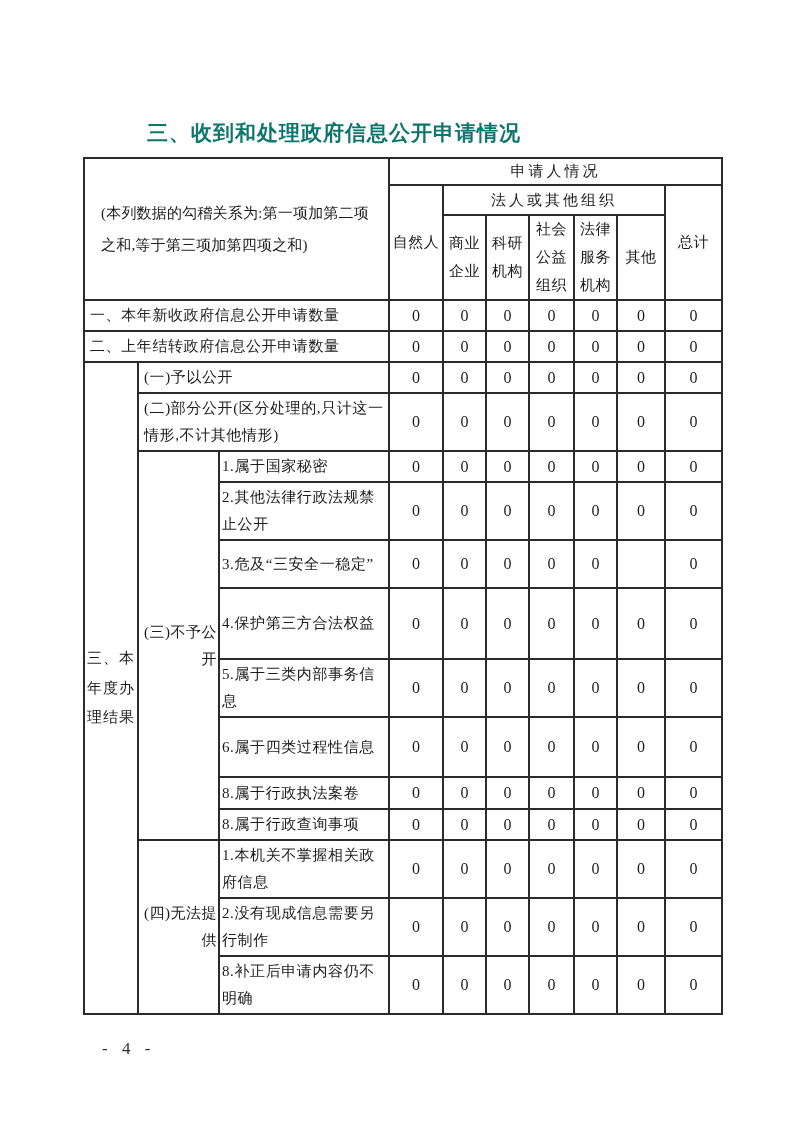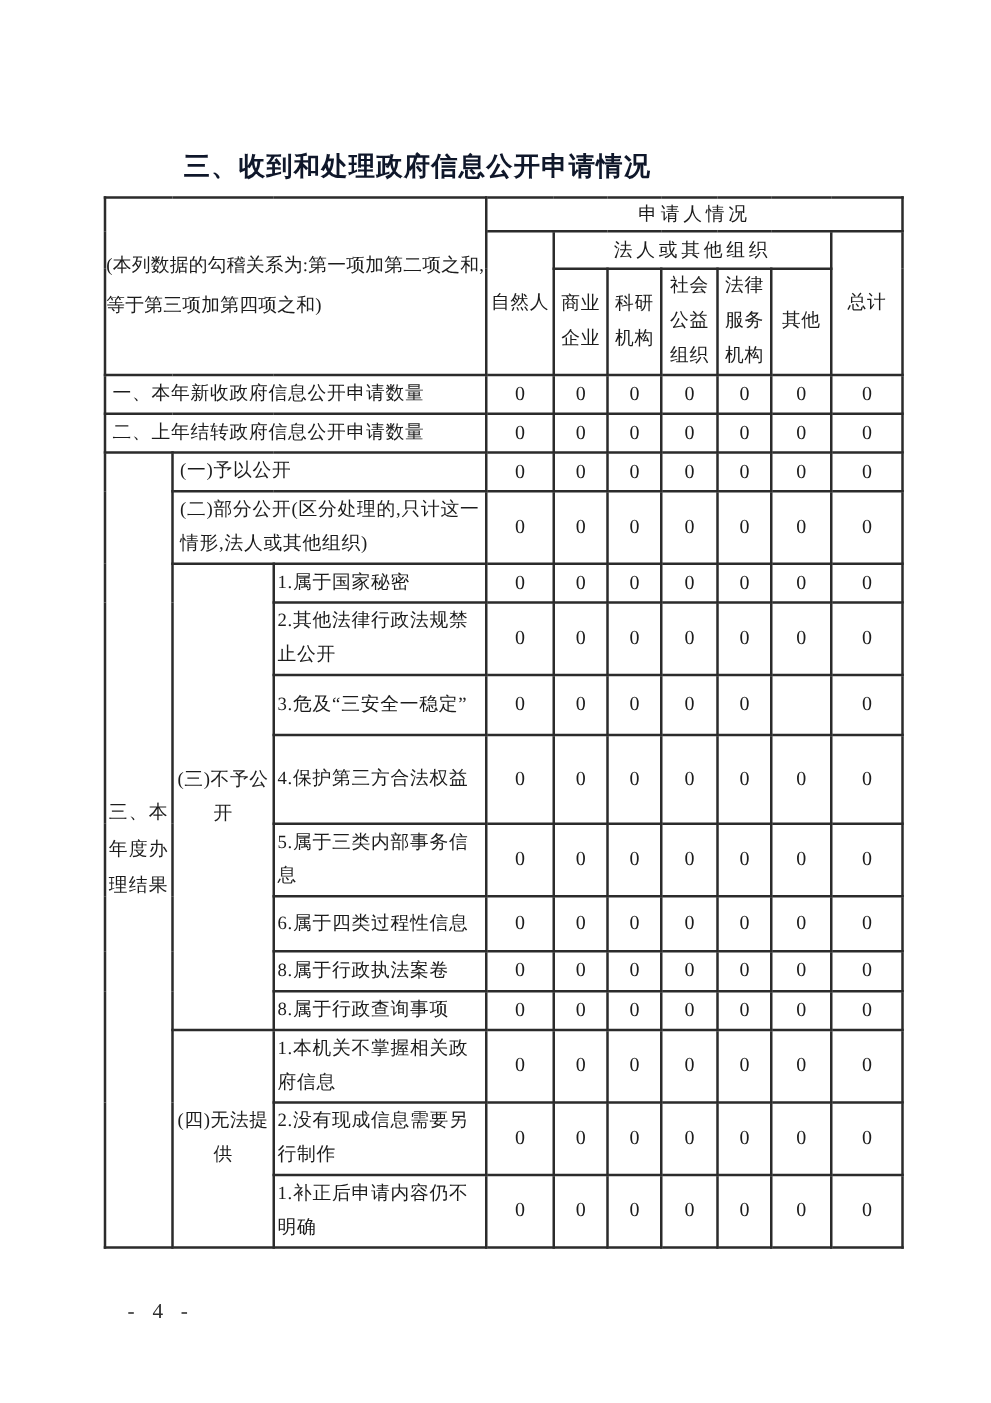--- a/index.html
+++ b/index.html
@@ -7,46 +7,46 @@
     position:relative;
     width:793px;height:1122px;
     background:#ffffff;
     overflow:hidden;
     font-family:"Liberation Serif","DejaVu Serif",serif;
     color:#1c1c1c;
   }
   .title{
     position:absolute;left:147px;top:119px;margin:0;
     font-family:"Liberation Sans","DejaVu Sans",sans-serif;
-    font-size:21px;font-weight:700;letter-spacing:1px;color:#0f172a;
+    font-size:21px;font-weight:700;letter-spacing:1px;color:#0f766e;
     white-space:nowrap;
   }
   table.report{
     position:absolute;left:83px;top:157px;
     width:639px;
     border-collapse:collapse;table-layout:fixed;
   }
   table.report td{
     border:2px solid #2b2b2b;
     vertical-align:middle;
     overflow:hidden;
   }
   .note{
     text-align:left;font-size:15px;line-height:2.15;
-    padding:2px 0;letter-spacing:0.2px;
+    padding:2px 16px;letter-spacing:0.2px;
   }
   .ghead{text-align:center;font-size:15px;letter-spacing:3px;padding:0;}
   .chead{text-align:center;font-size:15px;line-height:1.85;letter-spacing:0.5px;padding:0;}
   .lbl{
     text-align:left;font-size:15px;line-height:1.8;
     padding:1px 3px 1px 5px;letter-spacing:0.6px;
   }
   .item{padding-left:2px;padding-right:2px;}
   .sec{
-    text-align:center;font-size:15px;line-height:1.8;
+    text-align:right;font-size:15px;line-height:1.8;
     padding:1px 1px;letter-spacing:0.5px;
   }
   .vlbl{
     text-align:right;font-size:15px;line-height:1.95;
     padding:1px 2px;letter-spacing:1px;
   }
   .num{text-align:center;font-size:16px;padding:0;}
   .pageno{
     position:absolute;left:102px;top:1039px;
     font-size:17px;letter-spacing:5px;color:#2e2e2e;
@@ -119,21 +119,21 @@
       <td class="num">0</td>
       <td class="num">0</td>
       <td class="num">0</td>
       <td class="num">0</td>
       <td class="num">0</td>
       <td class="num">0</td>
       <td class="num">0</td>
     </tr>
 
     <tr style="height:54px">
-      <td colspan="2" class="lbl">(二)部分公开(区分处理的,只计这一情形,法人或其他组织)</td>
+      <td colspan="2" class="lbl">(二)部分公开(区分处理的,只计这一情形,不计其他情形)</td>
       <td class="num">0</td>
       <td class="num">0</td>
       <td class="num">0</td>
       <td class="num">0</td>
       <td class="num">0</td>
       <td class="num">0</td>
       <td class="num">0</td>
     </tr>
 
     <tr style="height:30px">
@@ -185,21 +185,21 @@
       <td class="lbl item">5.属于三类内部事务信息</td>
       <td class="num">0</td>
       <td class="num">0</td>
       <td class="num">0</td>
       <td class="num">0</td>
       <td class="num">0</td>
       <td class="num">0</td>
       <td class="num">0</td>
     </tr>
 
-    <tr style="height:44px">
+    <tr style="height:60px">
       <td class="lbl item">6.属于四类过程性信息</td>
       <td class="num">0</td>
       <td class="num">0</td>
       <td class="num">0</td>
       <td class="num">0</td>
       <td class="num">0</td>
       <td class="num">0</td>
       <td class="num">0</td>
     </tr>
 
@@ -242,21 +242,21 @@
       <td class="num">0</td>
       <td class="num">0</td>
       <td class="num">0</td>
       <td class="num">0</td>
       <td class="num">0</td>
       <td class="num">0</td>
       <td class="num">0</td>
     </tr>
 
     <tr style="height:55px">
-      <td class="lbl item">1.补正后申请内容仍不明确</td>
+      <td class="lbl item">8.补正后申请内容仍不明确</td>
       <td class="num">0</td>
       <td class="num">0</td>
       <td class="num">0</td>
       <td class="num">0</td>
       <td class="num">0</td>
       <td class="num">0</td>
       <td class="num">0</td>
     </tr>
 
   </tbody>

